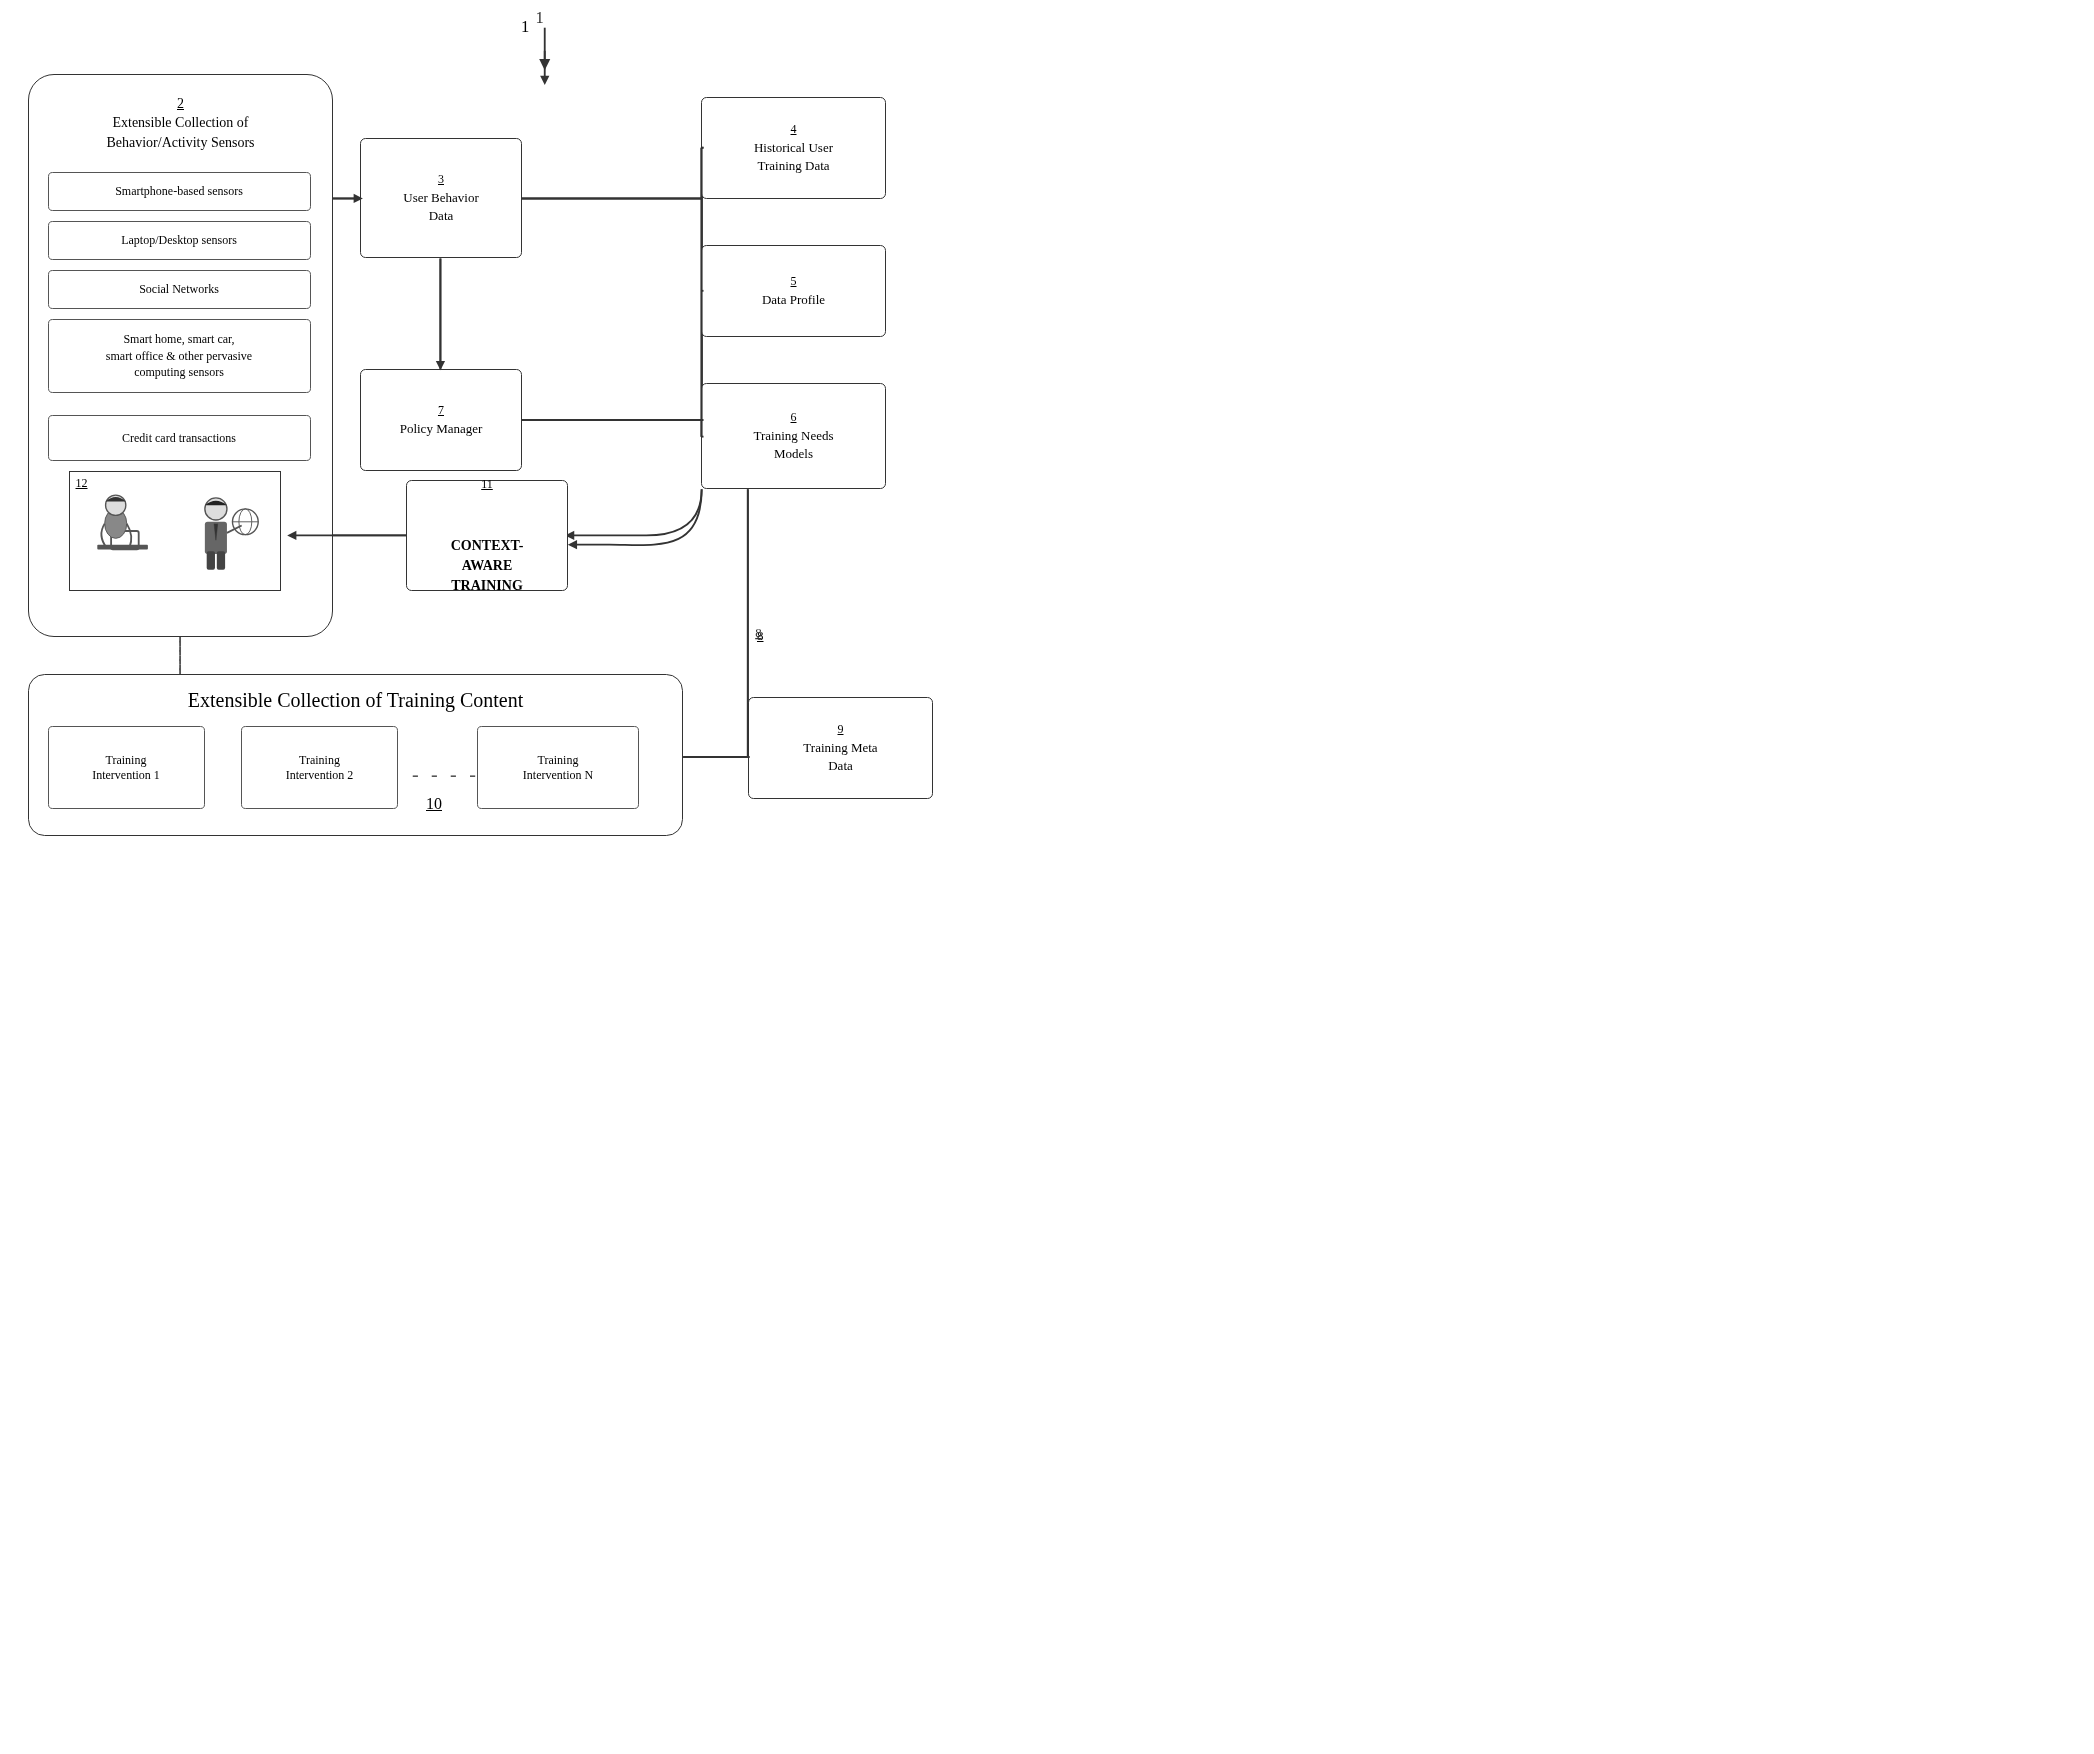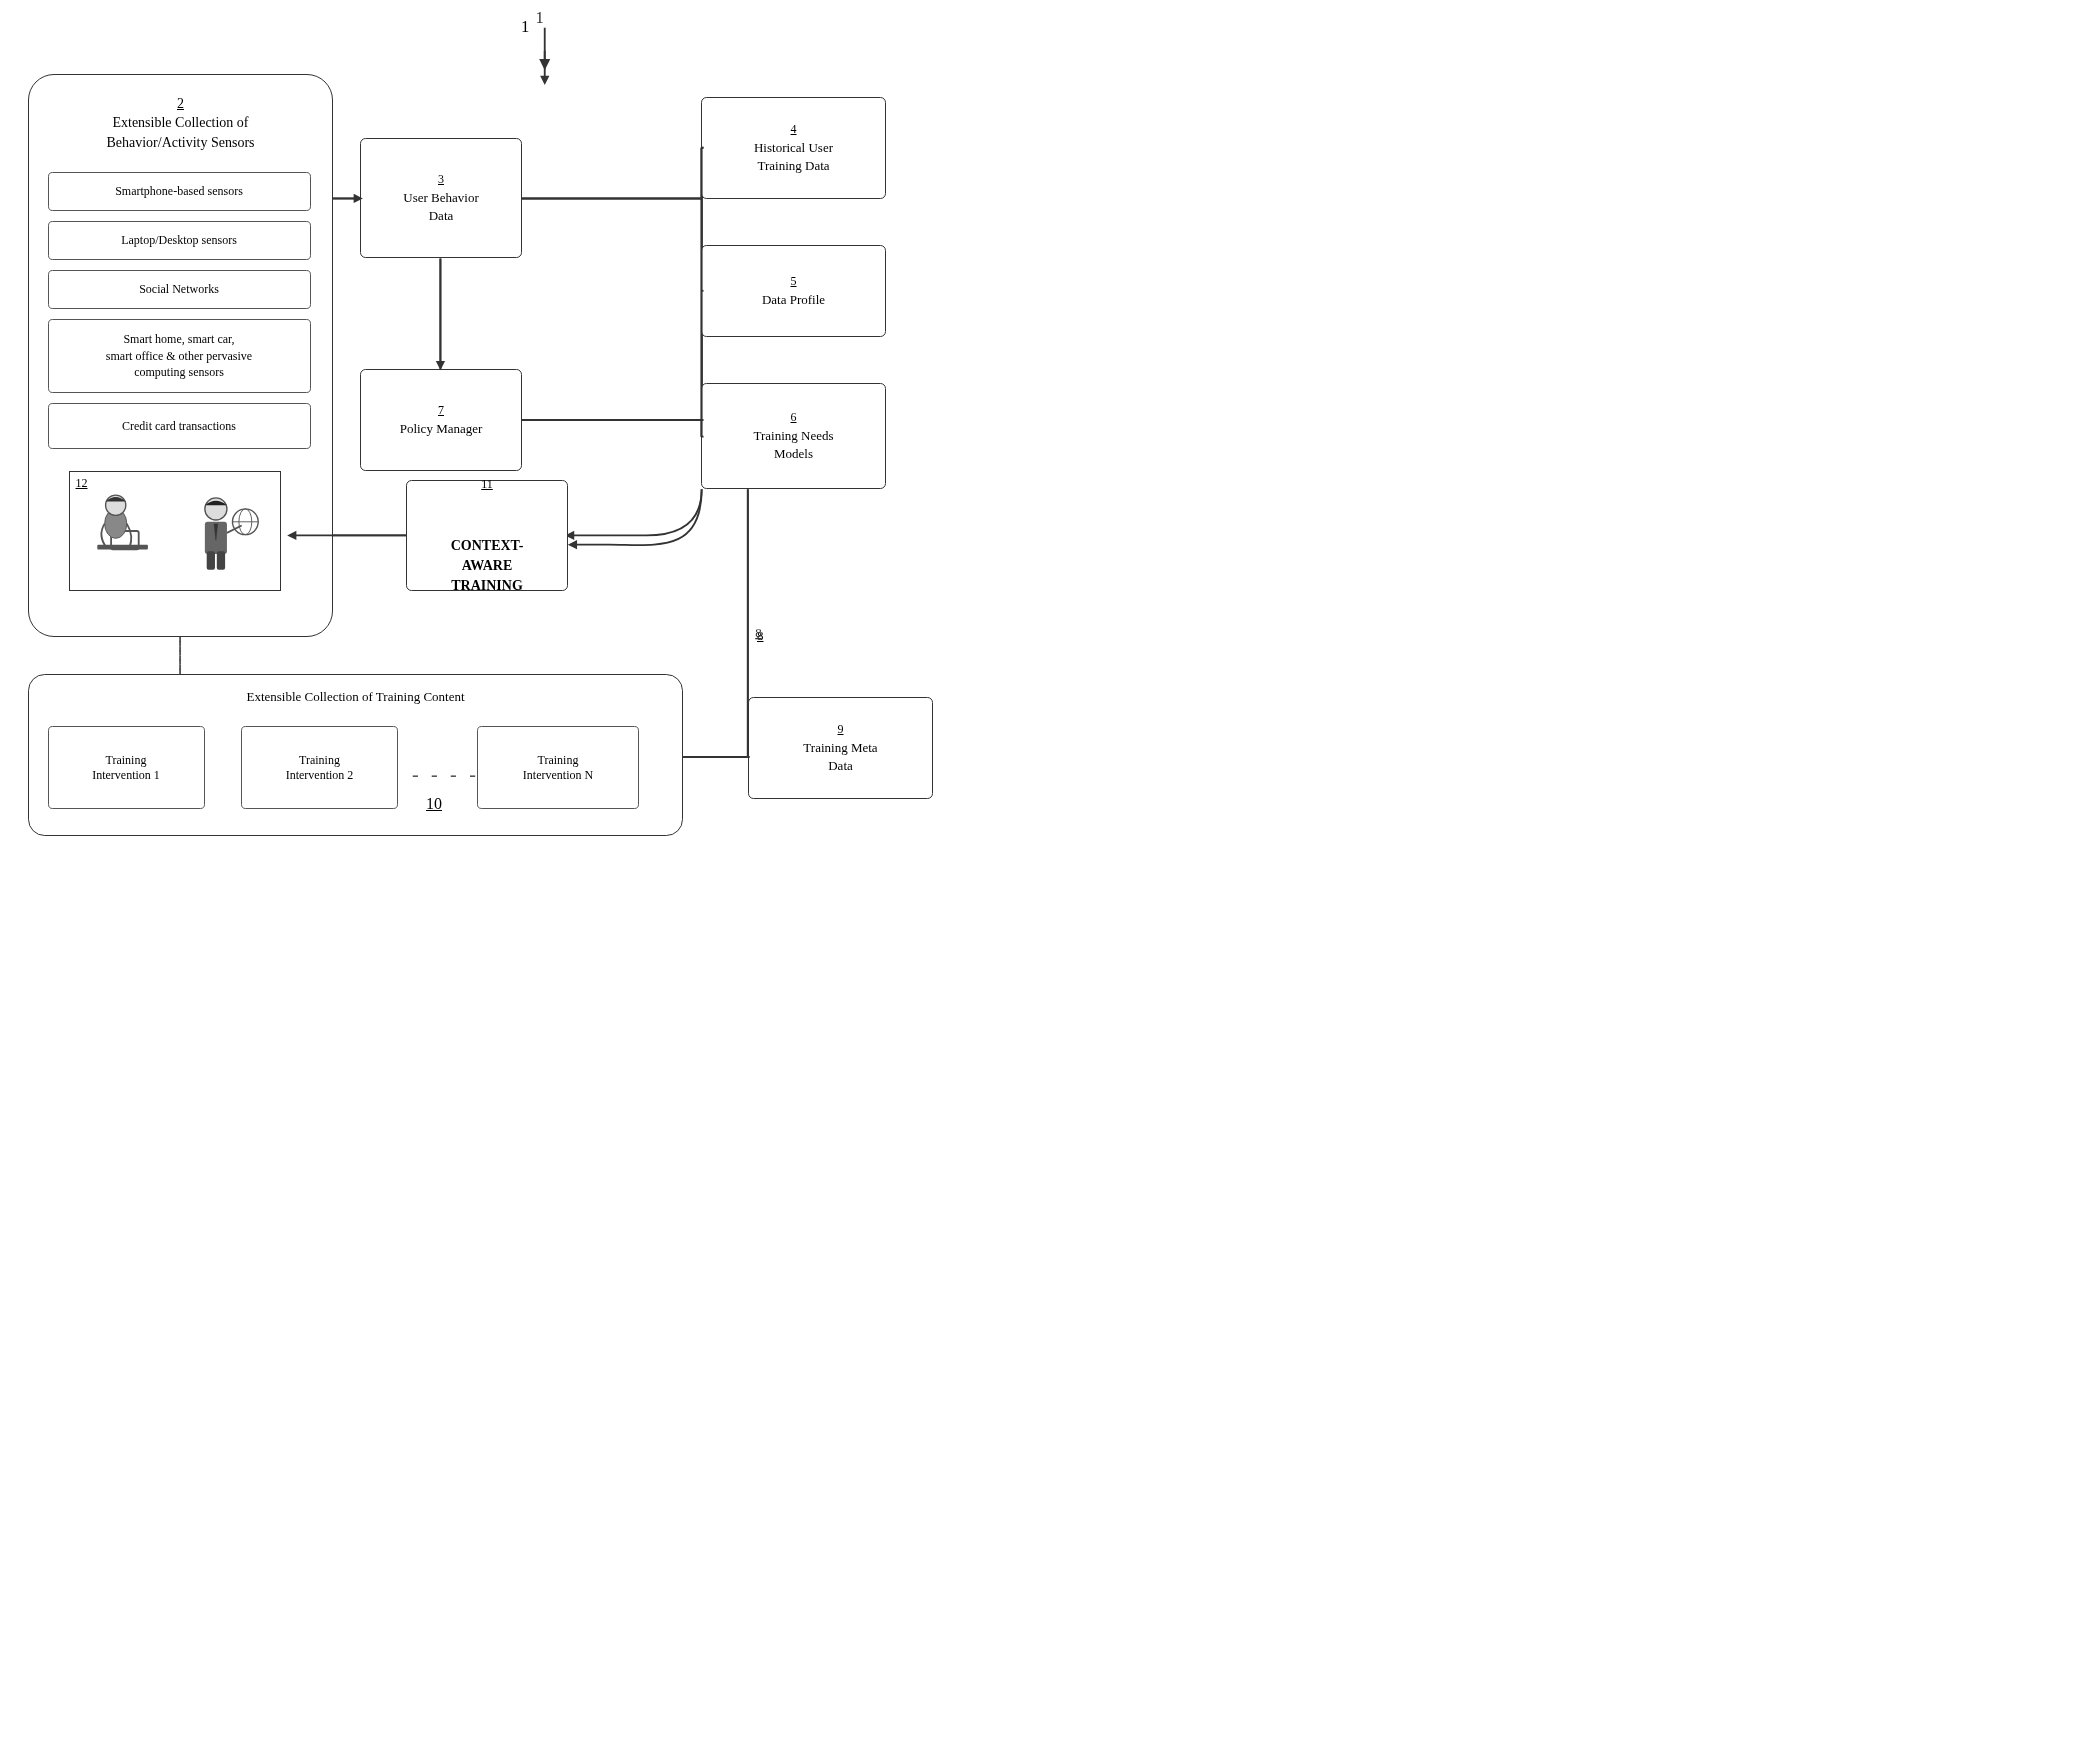--- a/index.html
+++ b/index.html
@@ -136,21 +136,21 @@
       height: 162px;
       border: 1.8px solid #333;
       border-radius: 16.6px;
       background: #fff;
     }
     .training-content-title {
       position: absolute;
       top: 14px;
       left: 50%;
       transform: translateX(-50%);
-      font-size: 13px;
+      font-size: 20px;
       white-space: nowrap;
     }
     
     .ti-box {
       position: absolute;
       border: 1.8px solid #555;
       border-radius: 4.6px;
       background: #fff;
       text-align: center;
       font-size: 12px;
@@ -265,21 +265,21 @@
     </div>
 
     <div class="sensor-box" style="top:195px;left:18.5px;width:263px;height:39px;">
       <span>Social Networks</span>
     </div>
 
     <div class="sensor-box" style="top:244px;left:18.5px;width:263px;height:74px;">
       <span style="text-align:center;line-height:1.4;">Smart home, smart car,<br>smart office &amp; other pervasive<br>computing sensors</span>
     </div>
 
-    <div class="sensor-box" style="top:328px;left:18.5px;width:263px;height:46px;">
+    <div class="sensor-box" style="top:340px;left:18.5px;width:263px;height:46px;">
       <span>Credit card transactions</span>
     </div>
   </div>
 
   <div class="box user-behavior-box">
     <u class="ref-num">3</u>
     <span>User Behavior<br>Data</span>
   </div>
 
   <div class="box policy-manager-box">

